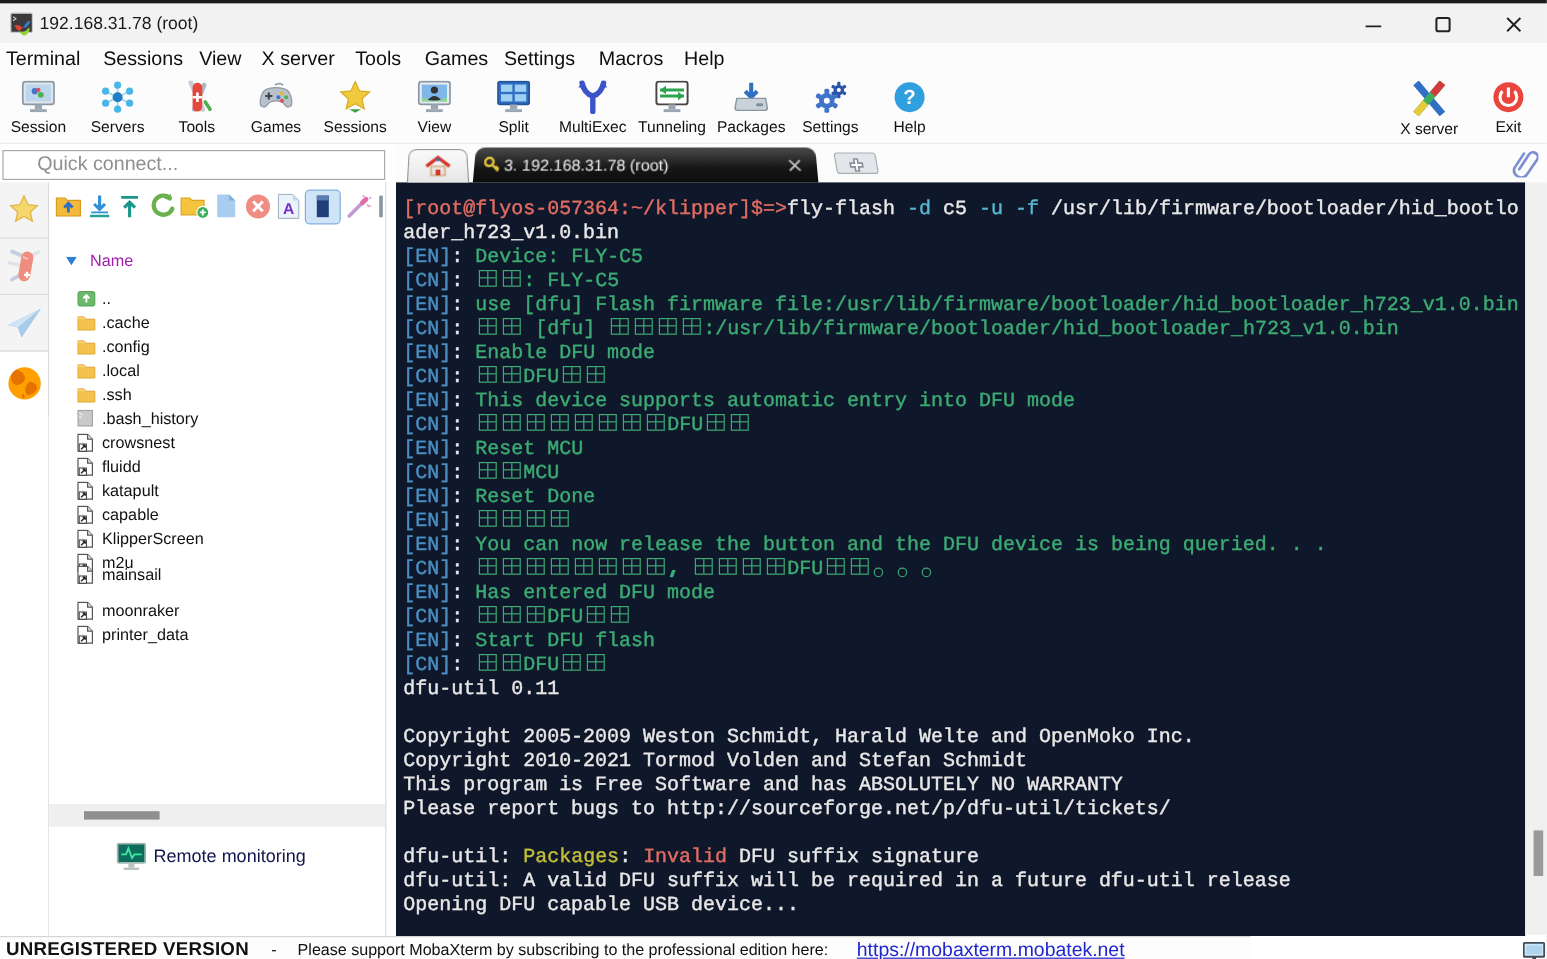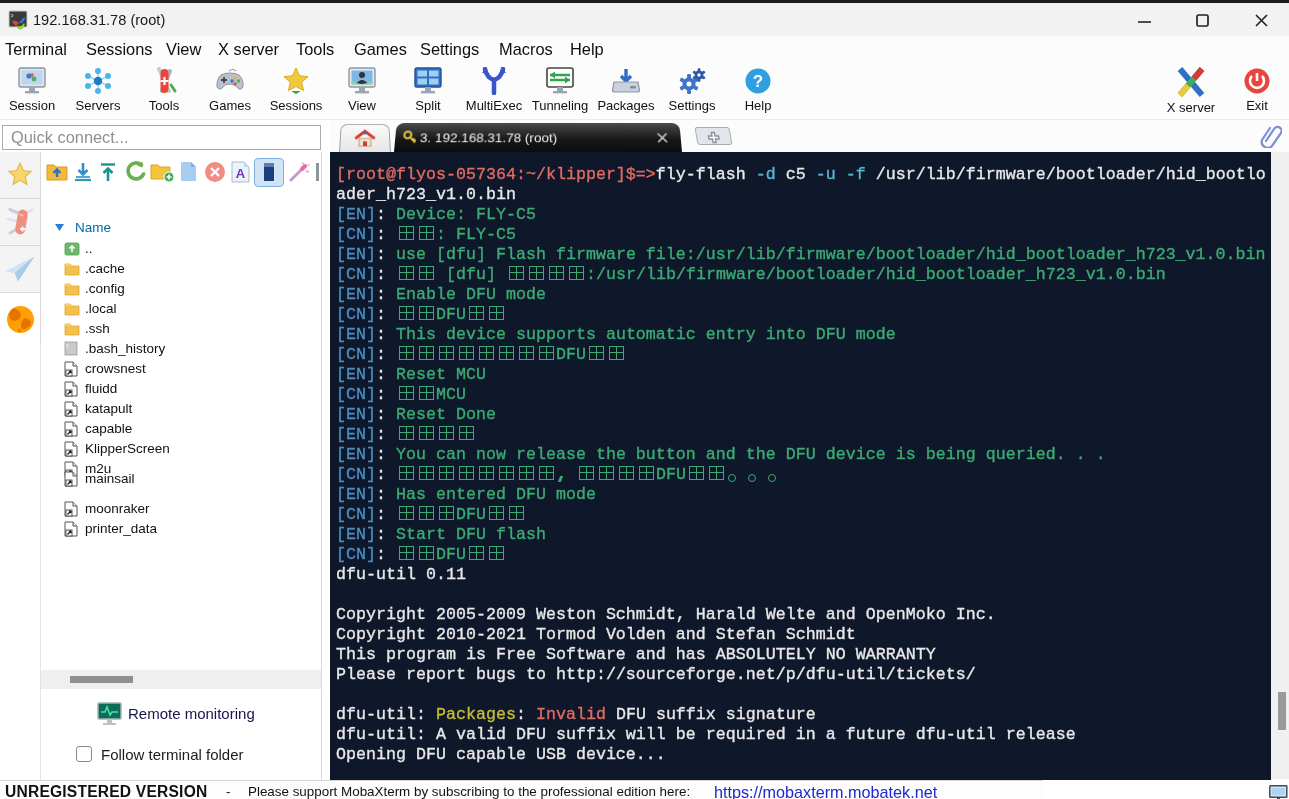--- a/index.html
+++ b/index.html
@@ -11,34 +11,34 @@
 .winbtn{position:absolute;top:0;width:17px;height:33px;color:#222}
 
 #menubar{position:absolute;left:0;top:36px;width:1289px;height:27px;background:#fcfcfc;font-size:16.4px;color:#0e0e0e}
 #menubar span{position:absolute;top:4px}
 
 #toolbar{position:absolute;left:0;top:63px;width:1289px;height:57px;background:#fcfcfc;border-bottom:1px solid #ececec}
 .tbi{position:absolute;top:4px;width:64px;text-align:center}
 .tbi svg{display:block;margin:0 auto}
 .tbi .lbl{font-size:13px;color:#111;margin-top:3px}
 
-#qc{position:absolute;left:2px;top:125px;width:319px;height:25px;border:1px solid #aaa;background:#fff;font-size:16.4px;color:#8f8f8f;padding:2px 6px 2px 8px}
+#qc{position:absolute;left:2px;top:125px;width:319px;height:25px;border:1px solid #aaa;background:#fff;font-size:16.4px;color:#8f8f8f;padding:2px 6px 2px 28px}
 #tabbar{position:absolute;left:330px;top:120px;width:959px;height:32px;background:#fcfcfc}
 .tab{position:absolute;top:2px;height:30px;border-radius:7px 7px 0 0}
 #tab-home{left:9px;width:52px;background:linear-gradient(#fafafa,#e6e6e6);border:1px solid #9a9a9a;border-bottom:none;transform:perspective(60px) rotateX(8deg);transform-origin:bottom}
 #tab-main{left:64px;width:288px;background:linear-gradient(#4a4a4a,#161616 60%,#0c0c0c);border-radius:8px 8px 0 0;color:#f2f2f2;font-size:15px;transform:perspective(280px) rotateX(10deg);transform-origin:50% 100%}
 #tab-main .txt{position:absolute;left:25px;top:8px;font-size:13.6px}
 #tab-plus{left:366px;top:7px;width:35px;height:18px;background:#e2e5e9;border:1px solid #a9aeb5;border-radius:3px;transform:skewX(10deg);color:#777;text-align:center}
 
 #strip{position:absolute;left:0;top:152px;width:41px;height:628px;background:#fff}
 .scell{position:absolute;left:0;width:41px;height:47px;background:#f4f4f4;border-bottom:1px solid #d9d9d9;border-right:1px solid #d9d9d9}
 #filepanel{position:absolute;left:41px;top:152px;width:281px;height:628px;background:#fff;border-right:1px solid #d9d9d9}
 #fp-toolbar{position:absolute;left:0;top:6px;width:281px;height:30px}
 #fp-path{position:absolute;left:3px;top:38px;width:274px;height:25px;border:1px solid #8a8a8a;border-radius:2px;background:#fff;font-size:15px;color:#222;padding:3px 6px}
-#fp-head{position:absolute;left:0;top:66px;width:281px;height:20px;font-size:13.5px;color:#0369a1}
+#fp-head{position:absolute;left:0;top:56px;width:281px;height:20px;font-size:13.5px;color:#a21caf}
 .frow{position:absolute;left:0;width:281px;height:20px;font-size:13.5px;color:#111}
 .frow .nm{position:absolute;left:44px;top:2px}
 .frow svg{position:absolute;left:23px;top:2px}
 #hscroll{position:absolute;left:0;top:518px;width:280px;height:19px;background:#efefef}
 #hthumb{position:absolute;left:29px;top:6px;width:63px;height:7px;background:#8f8f8f}
 #remote{position:absolute;left:0;top:550px;width:281px;height:26px}
 #remote .t{position:absolute;left:87px;top:3px;font-size:15px;color:#15154e}
 #follow{position:absolute;left:0;top:593px;width:281px;height:22px}
 #follow .cb{position:absolute;left:35px;top:1px;width:16px;height:16px;border:1px solid #8a8a8a;border-radius:3px;background:#fff}
 #follow .t{position:absolute;left:60px;top:1px;font-size:15px;color:#1b1b1b}
@@ -493,24 +493,20 @@
       </div>
   <div id="remote">
         <svg style="position:absolute;left:56px;top:0" width="25" height="24" viewBox="0 0 25 24">
           <rect x="1" y="1" width="23" height="16" rx="1" fill="#0f6b5c" stroke="#9fb6b2" stroke-width="1.5"></rect>
           <path d="M4 10 l4 0 2-5 3 8 2-3 6 0" stroke="#3ee6a0" stroke-width="1.6" fill="none"></path>
           <rect x="10" y="17" width="5" height="4" fill="#b9c4c2"></rect>
           <rect x="6" y="21" width="13" height="2" fill="#b9c4c2"></rect>
         </svg>
         <span class="t">Remote monitoring</span>
       </div>
-  <div id="follow">
-        <span class="cb"></span>
-        <span class="t">Follow terminal folder</span>
-      </div>
 </div>
 <div id="term">
       <pre id="tpre"><span class="sal">[root@flyos-057364:~/klipper]$=&gt;</span>fly-flash <span class="cyn">-d</span> c5 <span class="cyn">-u</span> <span class="cyn">-f</span> /usr/lib/firmware/bootloader/hid_bootlo
 ader_h723_v1.0.bin
 <span class="tag">[EN]</span>: <span class="grn">Device: FLY-C5</span>
 <span class="tag">[CN]</span>: <span class="grn"><i class="c"></i><i class="c"></i>: FLY-C5</span>
 <span class="tag">[EN]</span>: <span class="grn">use [dfu] Flash firmware file:/usr/lib/firmware/bootloader/hid_bootloader_h723_v1.0.bin</span>
 <span class="tag">[CN]</span>: <span class="grn"><i class="c"></i><i class="c"></i> [dfu] <i class="c"></i><i class="c"></i><i class="c"></i><i class="c"></i>:/usr/lib/firmware/bootloader/hid_bootloader_h723_v1.0.bin</span>
 <span class="tag">[EN]</span>: <span class="grn">Enable DFU mode</span>
 <span class="tag">[CN]</span>: <span class="grn"><i class="c"></i><i class="c"></i>DFU<i class="c"></i><i class="c"></i></span>

